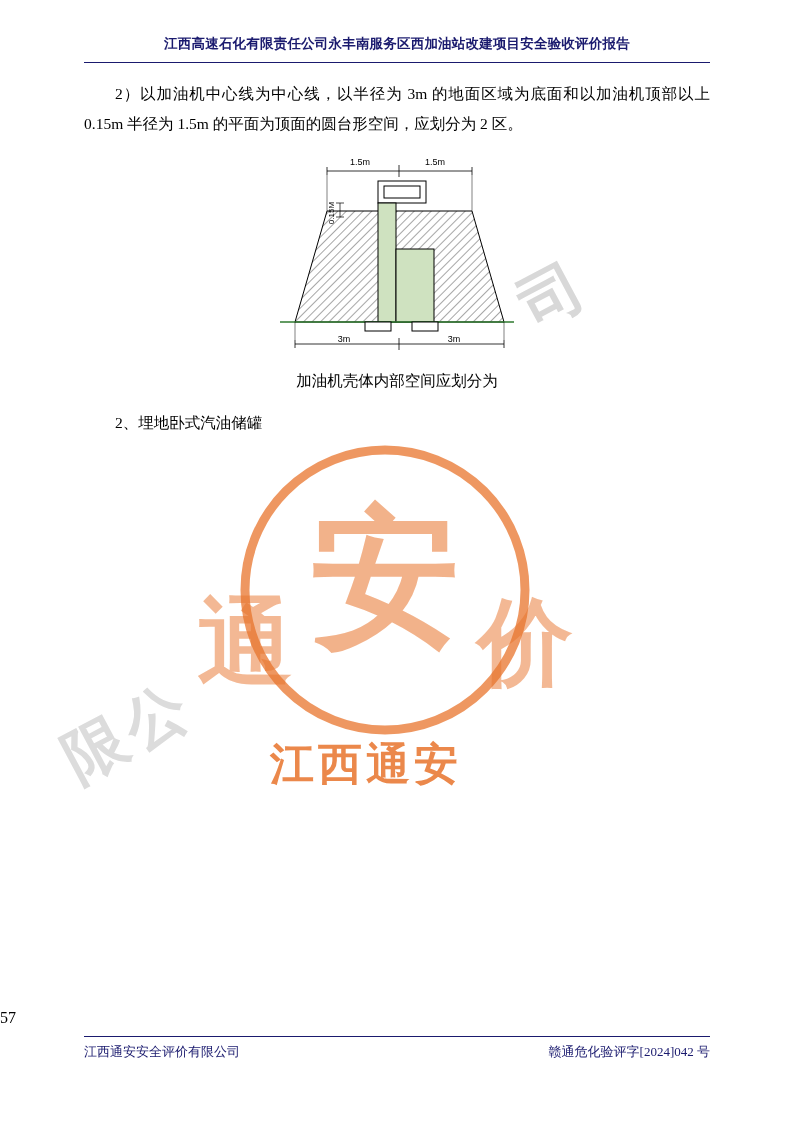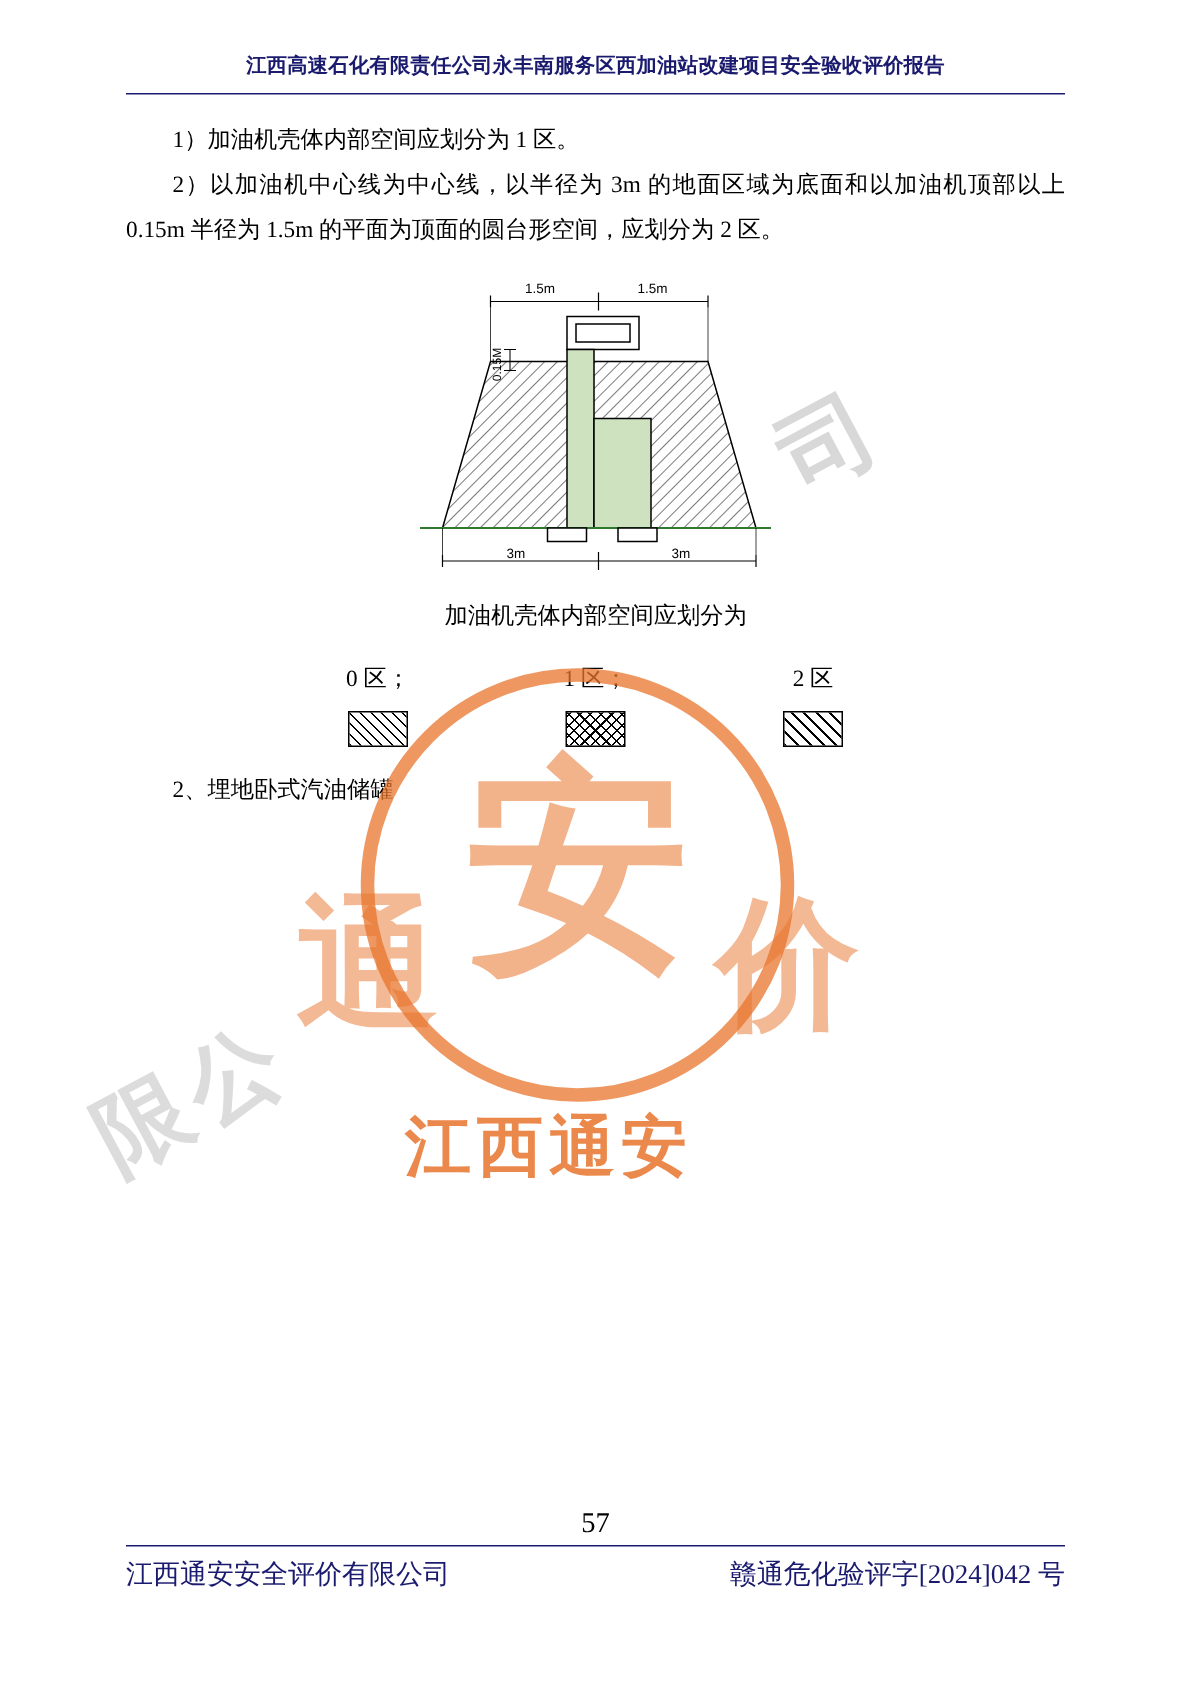--- a/index.html
+++ b/index.html
@@ -109,37 +109,37 @@
   .sw-diag2 {
     background-image: repeating-linear-gradient(45deg, #000 0 1.4px, transparent 1.4px 6px);
   }
 
   
   .page-number {
     position: absolute;
     left: 0;
     right: 0;
     bottom: 96px;
-    text-align: center;
-    font-size: 19px;
+    text-align: left;
+    font-size: 16px;
   }
   .footer {
     position: absolute;
     left: 84px;
     right: 84px;
     bottom: 62px;
   }
   .footer-rule {
     border-bottom: 1px solid #1a1a6e;
     margin-bottom: 6px;
   }
   .footer-row {
     display: flex;
     justify-content: space-between;
-    font-size: 18px;
+    font-size: 13px;
     color: #1a1a6e;
   }
 
   
   .wm {
     position: absolute;
     pointer-events: none;
     user-select: none;
   }
   .wm-gray {
@@ -197,21 +197,20 @@
     <text x="375" y="245" font-size="95" font-weight="bold" fill="#e8742c" opacity="0.5" text-anchor="middle" font-family="Liberation Serif, serif">价</text>
   </svg>
   <div class="wm wm-red-text">江西通安</div>
 
   <div class="header">
     <div>江西高速石化有限责任公司永丰南服务区西加油站改建项目安全验收评价报告</div>
   </div>
   <div class="header-rule"></div>
 
   <div class="content">
-    <p class="para">1）加油机壳体内部空间应划分为 1 区。</p>
     <p class="para">2）以加油机中心线为中心线，以半径为 3m 的地面区域为底面和以加油机顶部以上 0.15m 半径为 1.5m 的平面为顶面的圆台形空间，应划分为 2 区。</p>
 
     <div class="figure-wrap">
       <svg class="figure-svg" width="250" height="205" viewBox="0 0 250 205" xmlns="http://www.w3.org/2000/svg">
         <defs>
           <pattern id="hatch" width="6" height="6" patternTransform="rotate(45)" patternUnits="userSpaceOnUse">
             <line x1="0" y1="0" x2="0" y2="6" stroke="#000" stroke-width="0.7"></line>
           </pattern>
         </defs>
 
@@ -249,38 +248,20 @@
         <line x1="232" y1="191" x2="232" y2="199" stroke="#000" stroke-width="0.8"></line>
         <line x1="23" y1="173" x2="23" y2="191" stroke="#000" stroke-width="0.5"></line>
         <line x1="232" y1="173" x2="232" y2="191" stroke="#000" stroke-width="0.5"></line>
         <text x="72" y="193" font-size="9" text-anchor="middle" font-family="Liberation Sans, sans-serif">3m</text>
         <text x="182" y="193" font-size="9" text-anchor="middle" font-family="Liberation Sans, sans-serif">3m</text>
       </svg>
 
       <div class="figure-caption">加油机壳体内部空间应划分为</div>
     </div>
 
-    <div class="legend">
-      <div class="legend-labels">
-        <div>0 区；</div>
-        <div>1 区；</div>
-        <div>2 区</div>
-      </div>
-      <div class="legend-swatches">
-        <div>
-            <span class="swatch sw-diag"></span>
-          </div>
-        <div>
-            <span class="swatch sw-cross"></span>
-          </div>
-        <div>
-            <span class="swatch sw-diag2"></span>
-          </div>
-      </div>
-    </div>
 
     <p class="para" style="margin-top:14px">2、埋地卧式汽油储罐</p>
   </div>
 
   <div class="page-number">57</div>
 
   <div class="footer">
     <div class="footer-rule"></div>
     <div class="footer-row">
       <div>江西通安安全评价有限公司</div>

